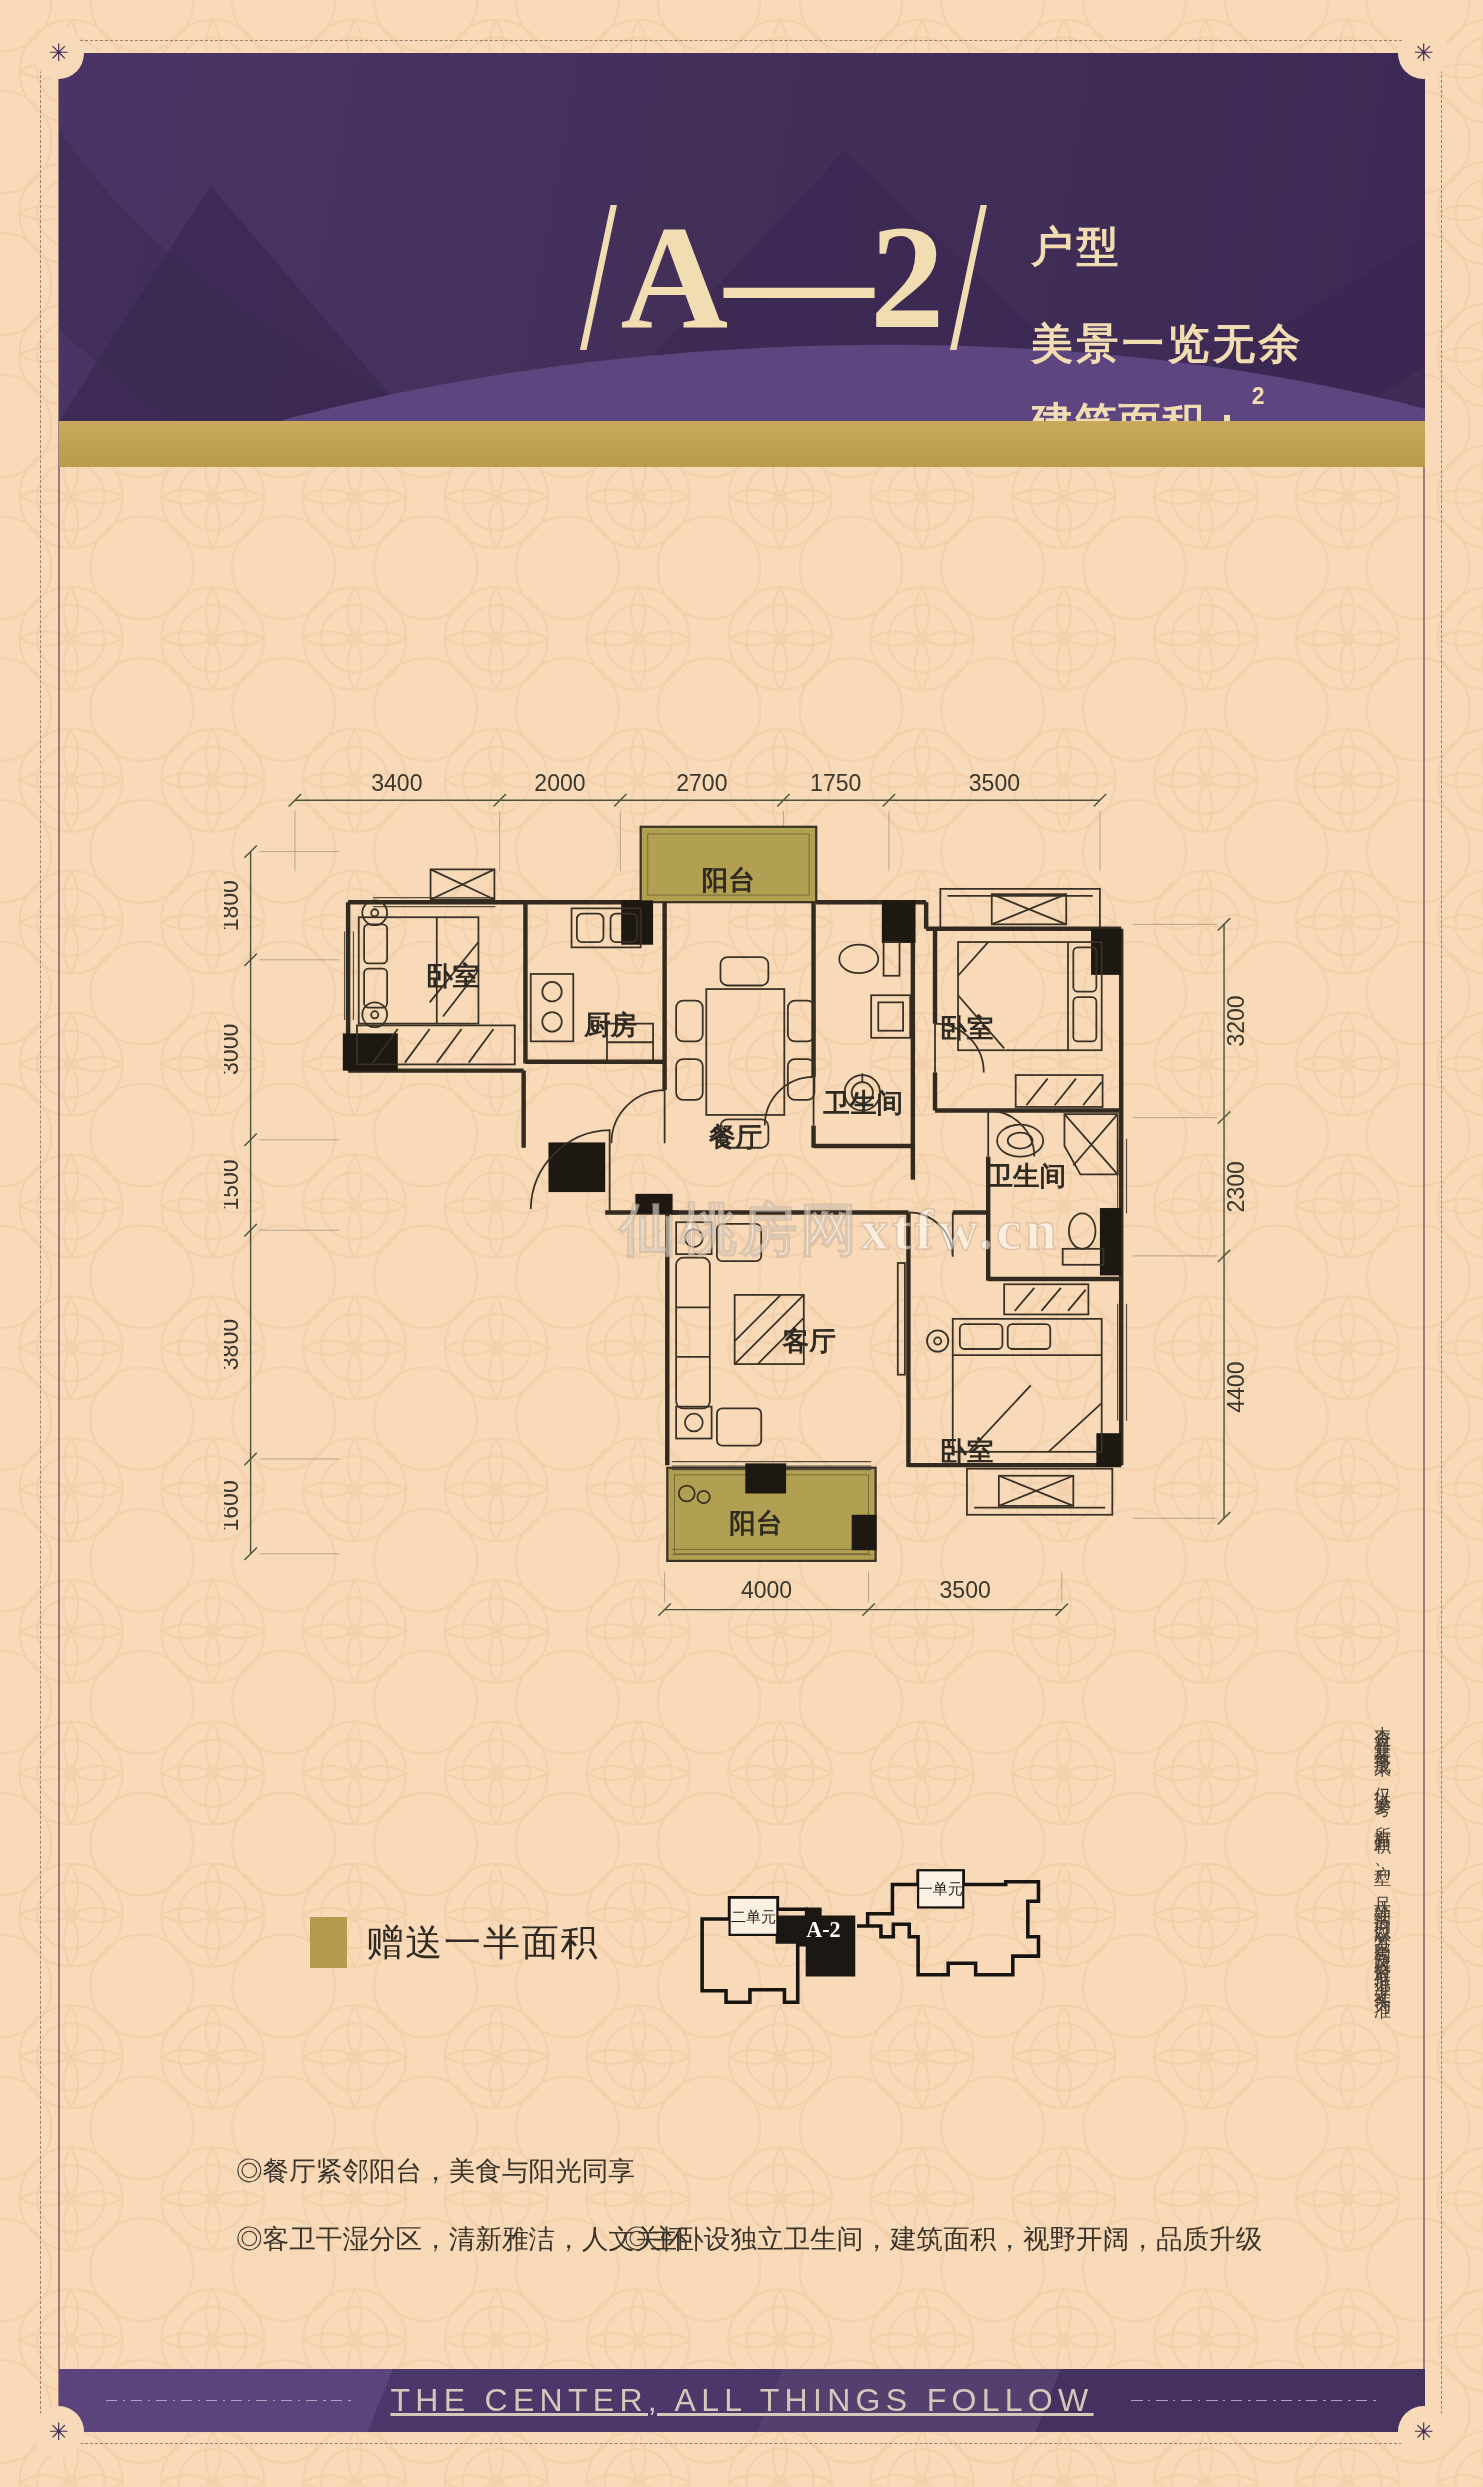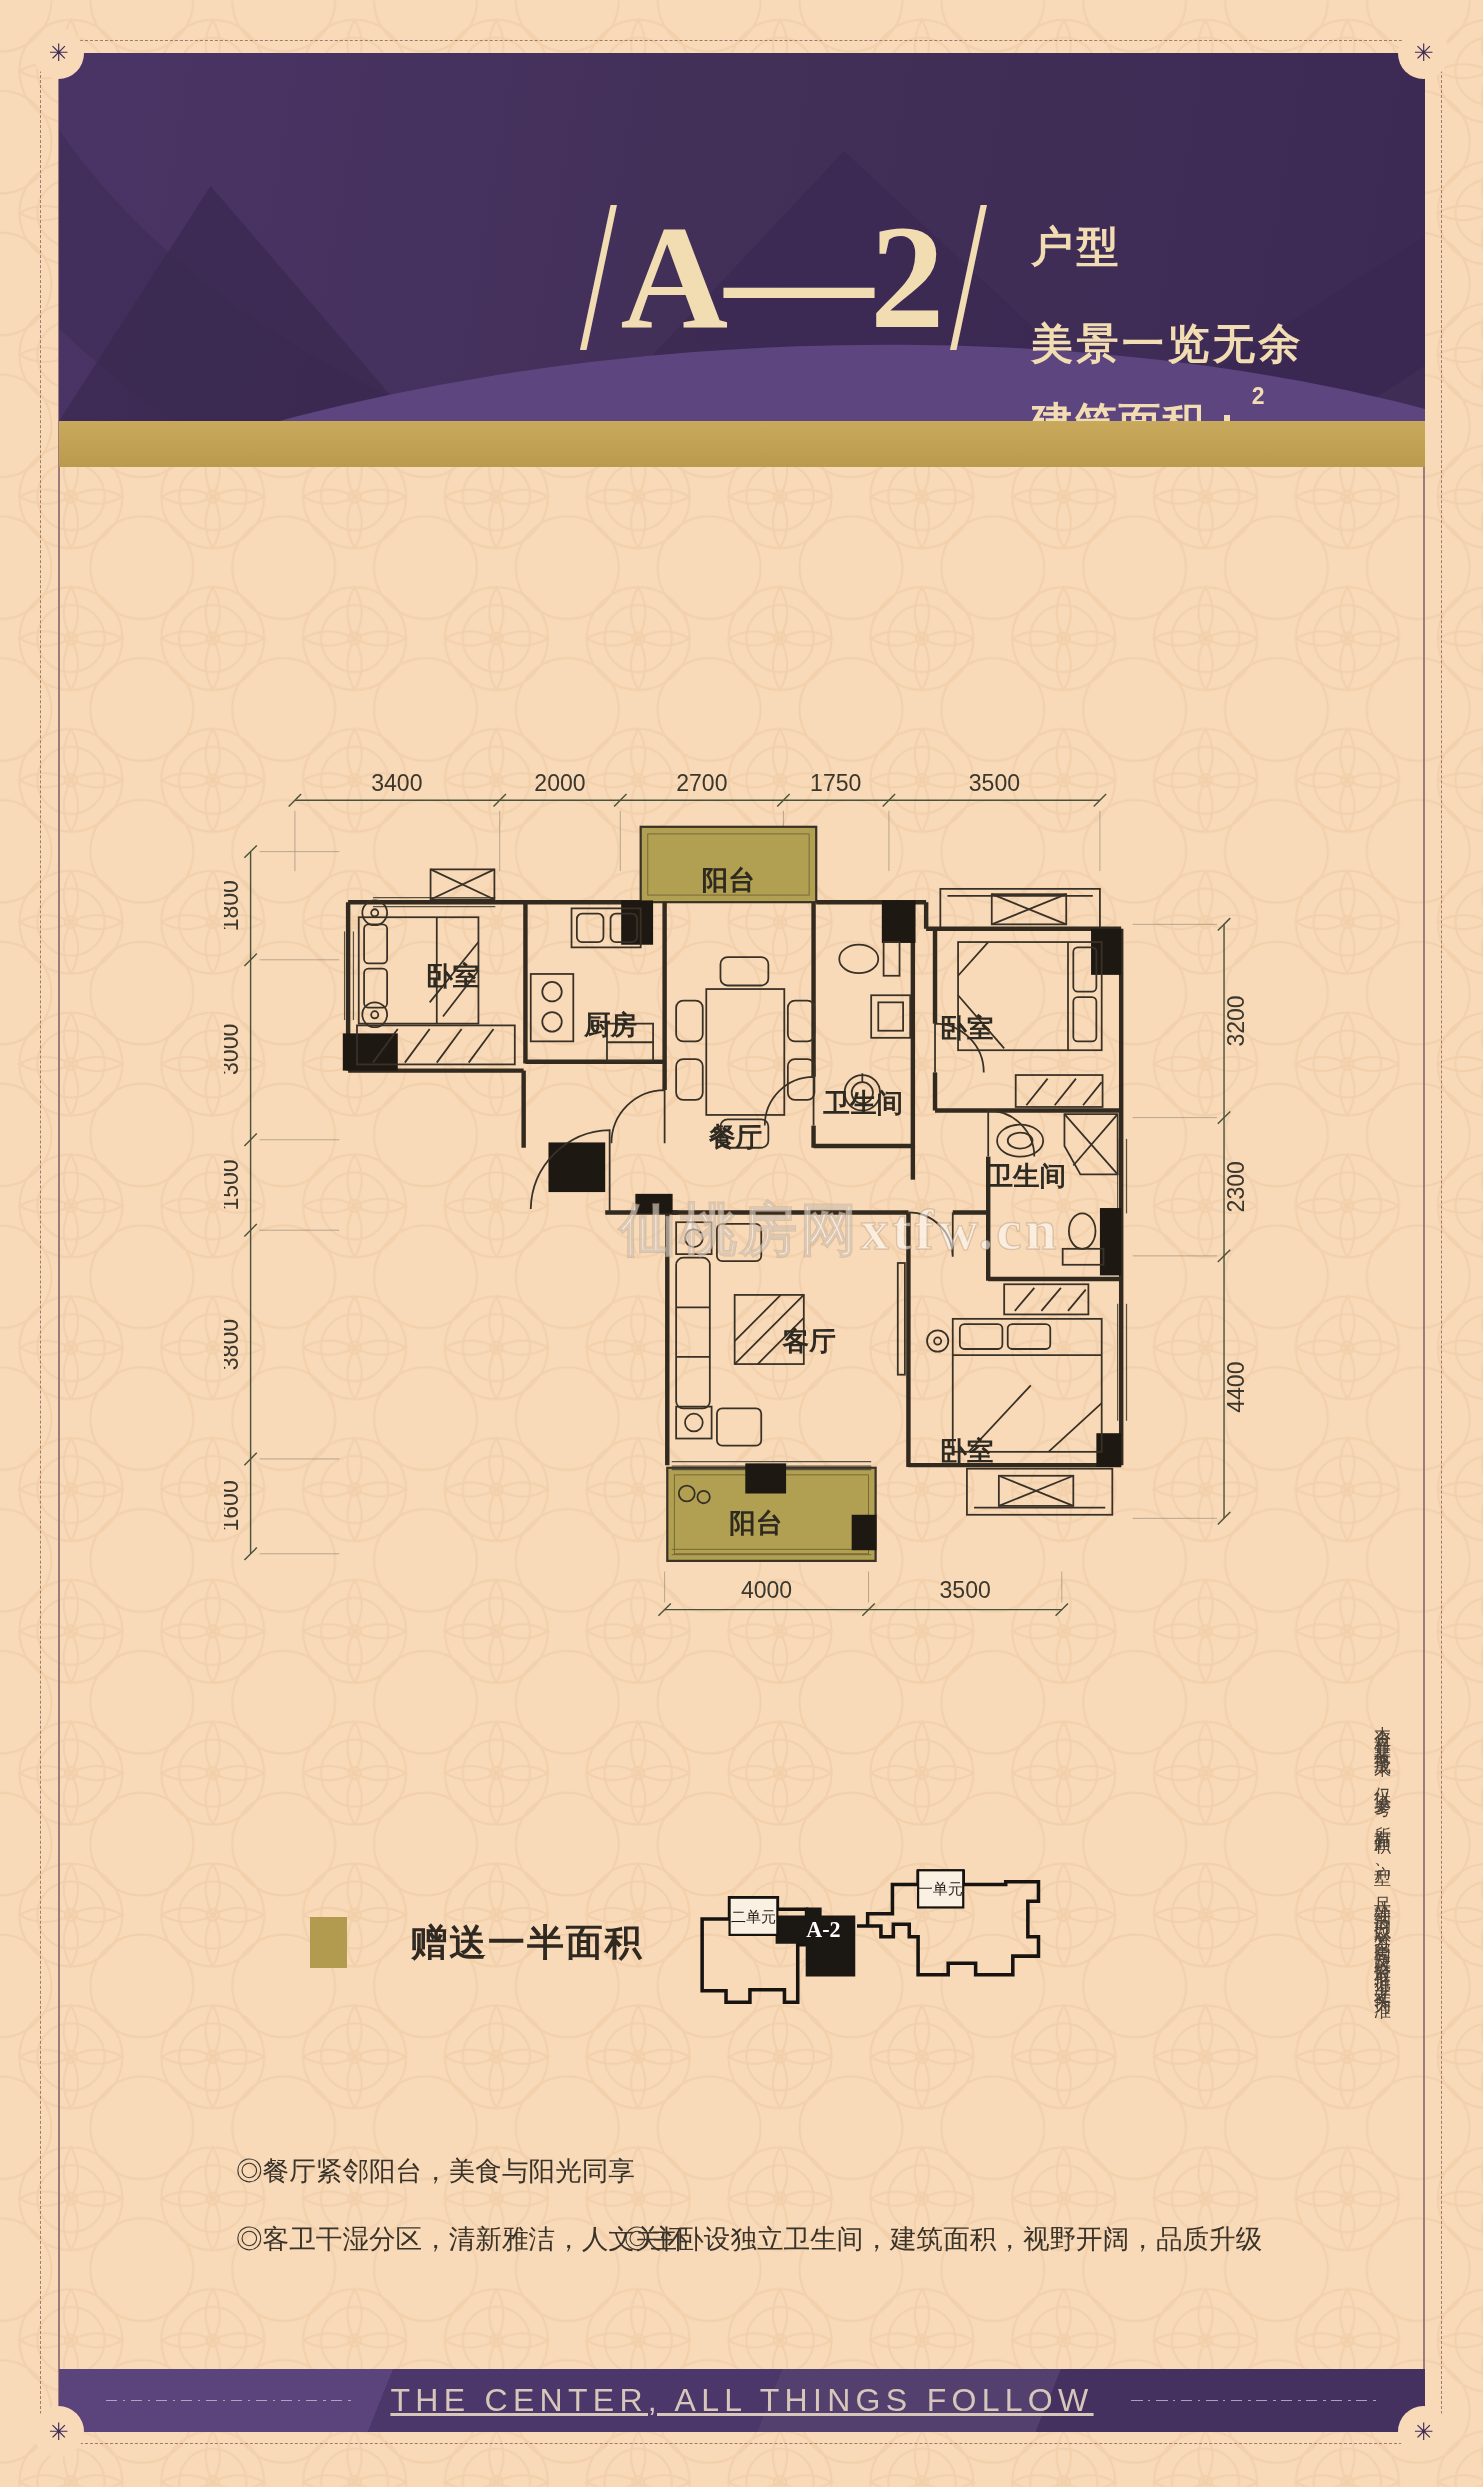--- a/index.html
+++ b/index.html
@@ -51,21 +51,21 @@
   
   .plan{position:absolute;left:224px;top:729px;z-index:2;}
   .dimtxt{font-family:"Liberation Sans",sans-serif;font-size:26px;fill:#3c372c;}
   .roomtxt{font-family:"Liberation Sans",sans-serif;font-size:30px;font-weight:bold;fill:#2f2a21;}
   .wm{font-family:"Liberation Serif",serif;font-size:64px;font-weight:bold;letter-spacing:4px;
       fill:rgba(255,255,255,0.55);stroke:rgba(160,128,96,0.35);stroke-width:1.5;}
 
   
   .legend{position:absolute;left:310px;top:1917px;display:flex;align-items:center;gap:19.5px;z-index:2;}
   .legend-swatch{width:37px;height:51px;background:#b29b4e;}
-  .legend-label{font-size:37px;font-weight:bold;color:#2f2921;letter-spacing:1.8px;margin-left:44px;}
+  .legend-label{font-size:37px;font-weight:normal;color:#2f2921;letter-spacing:1.8px;}
   .keymap{position:absolute;left:699px;top:1857px;z-index:2;}
   .km-label{font-family:"Liberation Sans",sans-serif;font-size:17px;fill:#221c16;}
   .km-hl{font-family:"Liberation Serif",serif;font-size:25px;font-weight:bold;fill:#ffffff;}
 
   
   .features{position:absolute;left:236px;top:2121px;width:1029px;z-index:2;
         font-size:26.6px;color:#3a3329;}
   .feat-row{display:flex;margin-bottom:21px;margin-top:32px;}
   .feat{white-space:nowrap;}
   .feat.col1{width:388px;}

